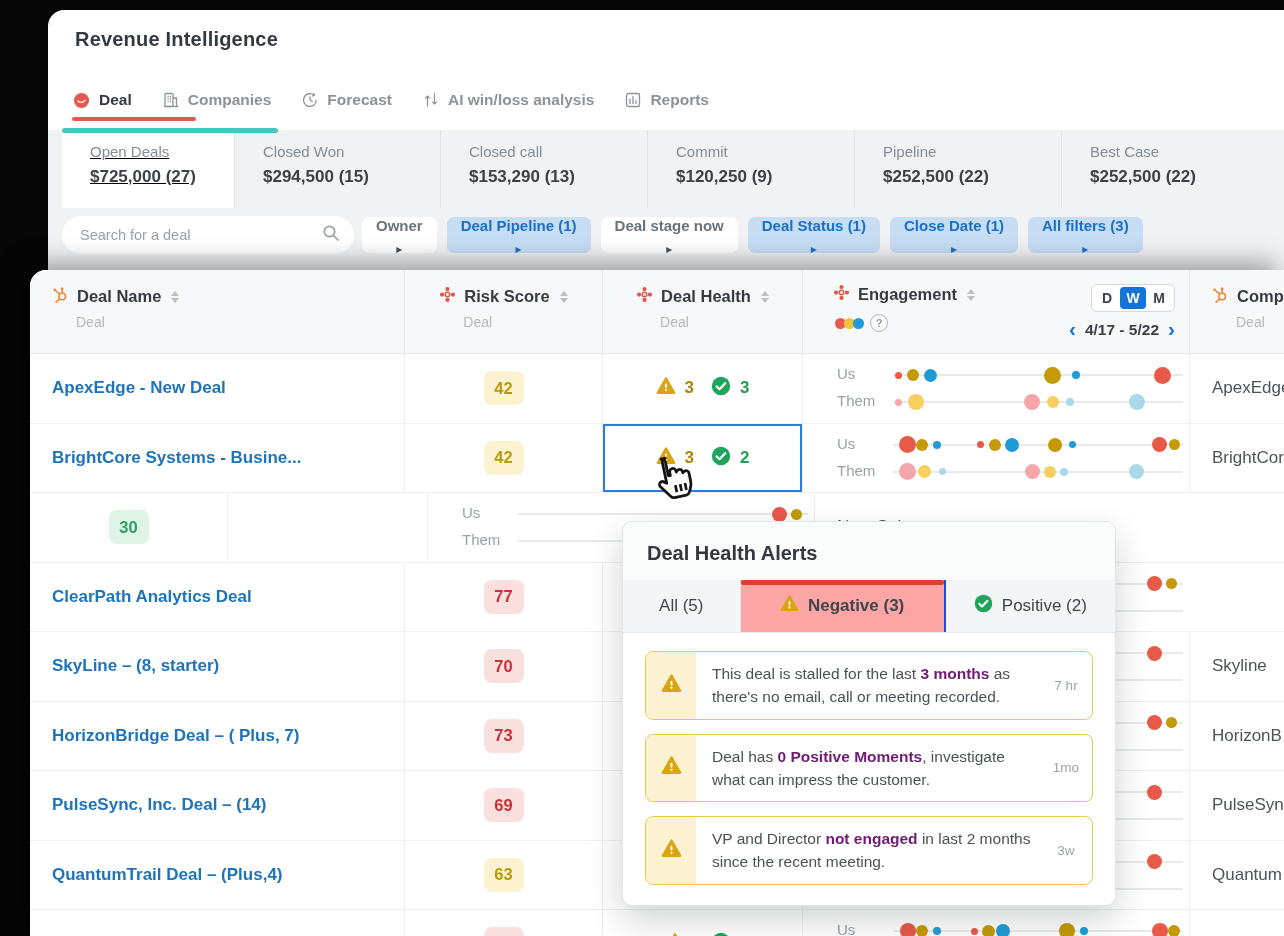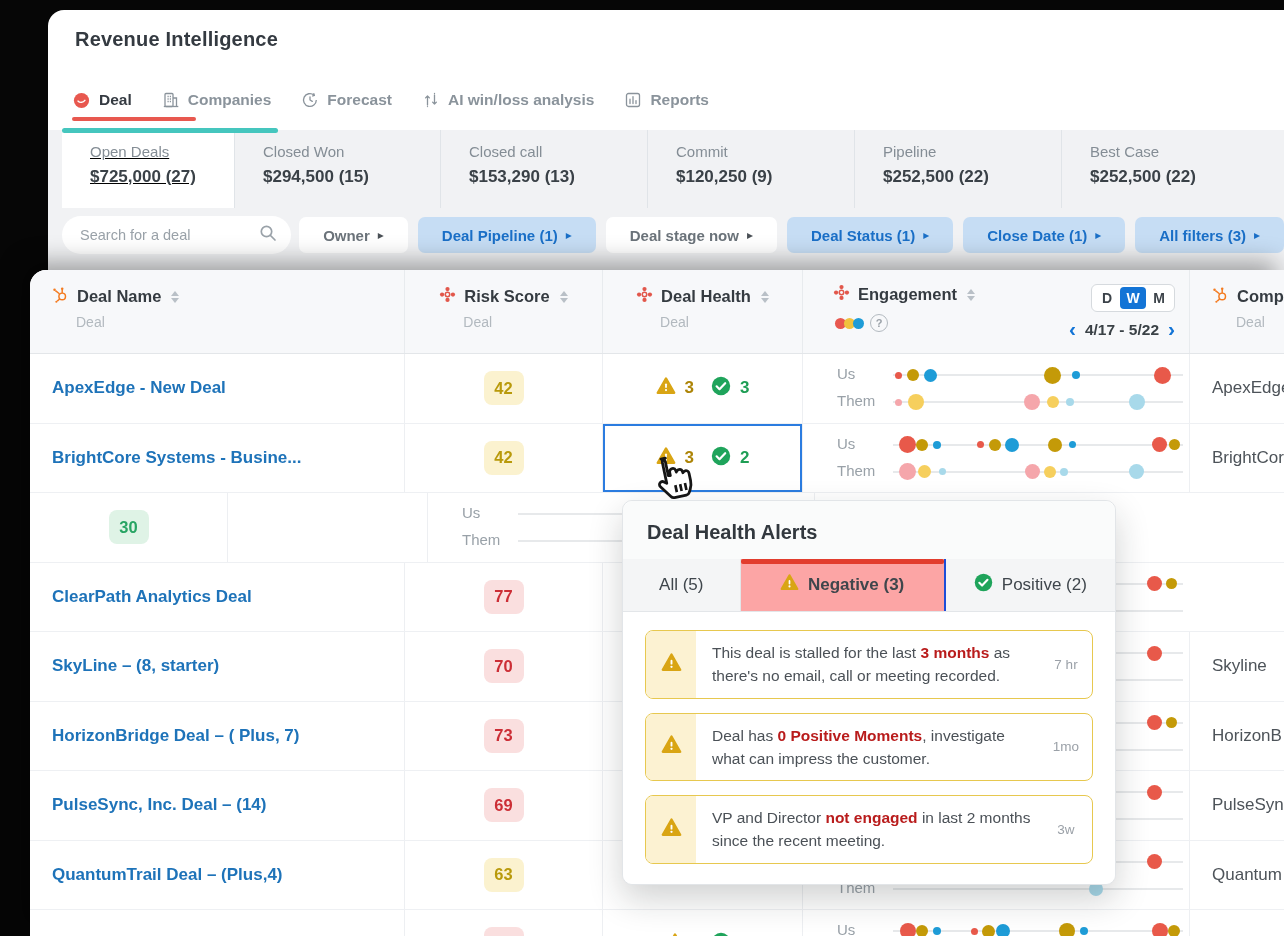--- a/index.html
+++ b/index.html
@@ -24,21 +24,21 @@
   .summary-card.active{background:#ffffff;border-left:none;}
   .summary-label{font-size:15px;color:#848d95;margin-bottom:7px;}
   .summary-value{font-size:17px;font-weight:700;color:#3a4147;}
 
   .filter-bar{position:absolute;left:14px;top:86px;right:0;height:38px;display:flex;align-items:center;}
   .search-box{position:relative;width:292px;height:38px;background:#ffffff;border-radius:19px;
     display:flex;align-items:center;justify-content:space-between;padding:0 14px 0 18px;box-sizing:border-box;}
   .search-ph{font-size:14.5px;color:#9aa2a9;}
   .chips{display:flex;align-items:center;gap:10px;margin-left:8px;}
   .chip{height:36px;border-radius:7px;background:#ffffff;display:flex;align-items:center;gap:8px;
-    padding:0 24px;font-size:15px;color:#6b737a;font-weight:600;white-space:nowrap;cursor:pointer;}
+    padding:0 14px;font-size:15px;color:#6b737a;font-weight:600;white-space:nowrap;cursor:pointer;flex-direction:column;}
   .chip .caret{font-size:12px;color:#4a5056;}
   .chip.blue{background:#c6ddf4;color:#1a6fc7;font-weight:700;}
   .chip.blue .caret{color:#1a6fc7;}
 
   
   .table-card{position:absolute;left:30px;top:270px;width:1254px;height:666px;background:#ffffff;
     border-radius:16px 0 0 0;box-shadow:-8px -8px 24px rgba(0,0,0,.35);overflow:hidden;z-index:2;}
   .thead{display:flex;height:84px;background:#f7f8fa;border-bottom:1px solid #e3e6e9;box-sizing:border-box;}
   .th{box-sizing:border-box;border-right:1px solid #e8ebee;position:relative;}
   .th:last-child{border-right:none;}
@@ -87,35 +87,35 @@
   .hcount-neg{font-size:17px;font-weight:700;color:#ad8508;margin-right:8px;}
   .hcount-pos{font-size:17px;font-weight:700;color:#1f9e55;}
   .td.eng{width:387px;position:relative;}
   .eng-line{position:absolute;left:0;width:100%;height:0;}
   .eng-label{position:absolute;left:34px;top:-10px;font-size:15px;color:#99a1a8;}
   .track{position:absolute;left:90px;width:290px;top:-1px;height:2px;background:#e7e9eb;}
   .dot{position:absolute;border-radius:50%;top:50%;}
   .td.comp{width:94px;display:flex;align-items:center;padding-left:22px;font-size:17px;color:#4d5359;white-space:nowrap;}
 
   
-  .popup{position:absolute;left:622px;top:500px;width:494px;background:#ffffff;border:1px solid #e2e5e8;
+  .popup{position:absolute;left:622px;top:521px;width:494px;background:#ffffff;border:1px solid #e2e5e8;
     border-radius:10px;box-shadow:0 14px 34px rgba(25,28,31,.20);z-index:50;box-sizing:border-box;}
   .popup-head{background:#fafbfb;border-radius:10px 10px 0 0;padding:20px 24px 15px;}
   .popup-title{font-size:20px;font-weight:700;color:#32383e;}
   .ptabs{display:flex;border-bottom:1px solid #e3e6e9;}
   .ptab{position:relative;height:52px;display:flex;align-items:center;justify-content:center;gap:9px;
     font-size:17px;color:#3f464c;background:#f4f5f6;border-right:1px solid #e3e6e9;box-sizing:border-box;cursor:pointer;}
   .ptab:last-child{border-right:none;}
   .ptab.active{background:#fca5a5;font-weight:700;margin-bottom:-1px;border-right:2px solid #1d4ed8;}
   .ptab.active::before{content:"";position:absolute;top:0;left:0;right:0;height:5px;background:#e23d2e;border-radius:2px;}
   .popup-body{padding:18px 22px 20px;display:flex;flex-direction:column;gap:14px;background:#fff;border-radius:0 0 10px 10px;}
   .alert{display:flex;border:1.5px solid #e7c84f;border-radius:8px;overflow:hidden;background:#ffffff;}
   .alert-strip{width:50px;background:#fcf2d2;display:flex;align-items:center;justify-content:center;flex:none;}
   .alert-text{flex:1;padding:10px 6px 10px 16px;font-size:15.5px;color:#4b5157;line-height:1.5;}
-  .alert-text b{color:#b91c1c;}
+  .alert-text b{color:#701a75;}
   .alert-time{width:52px;flex:none;display:flex;align-items:center;justify-content:center;
     font-size:13.5px;color:#9ba1a8;}
 
   .cursor{position:absolute;left:645px;top:450px;width:54px;height:58px;z-index:60;transform:rotate(-12deg);}
 </style>
 </head>
 <body>
 
 <div class="stage">
 

